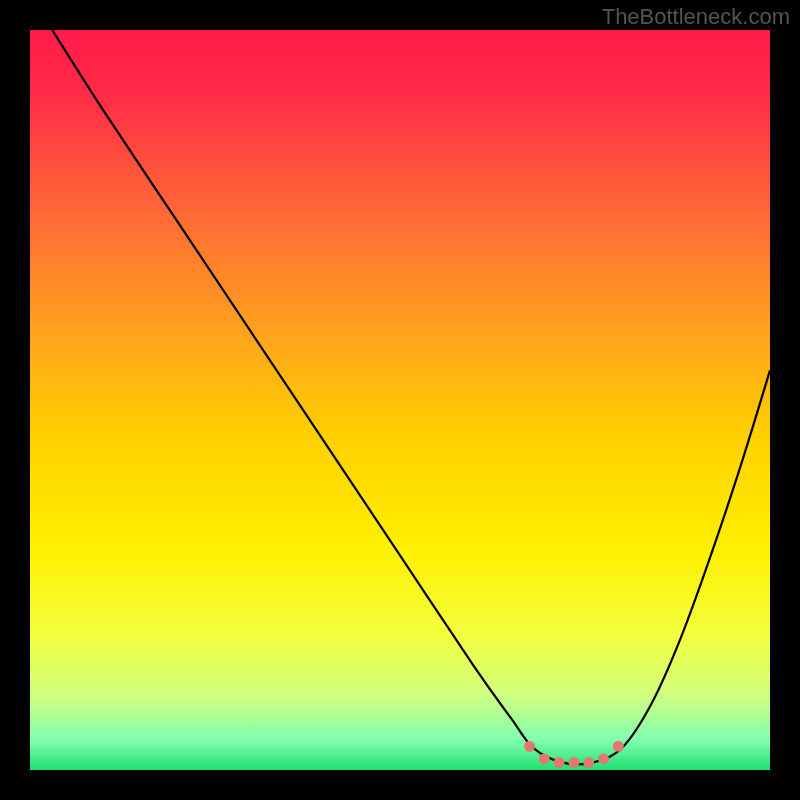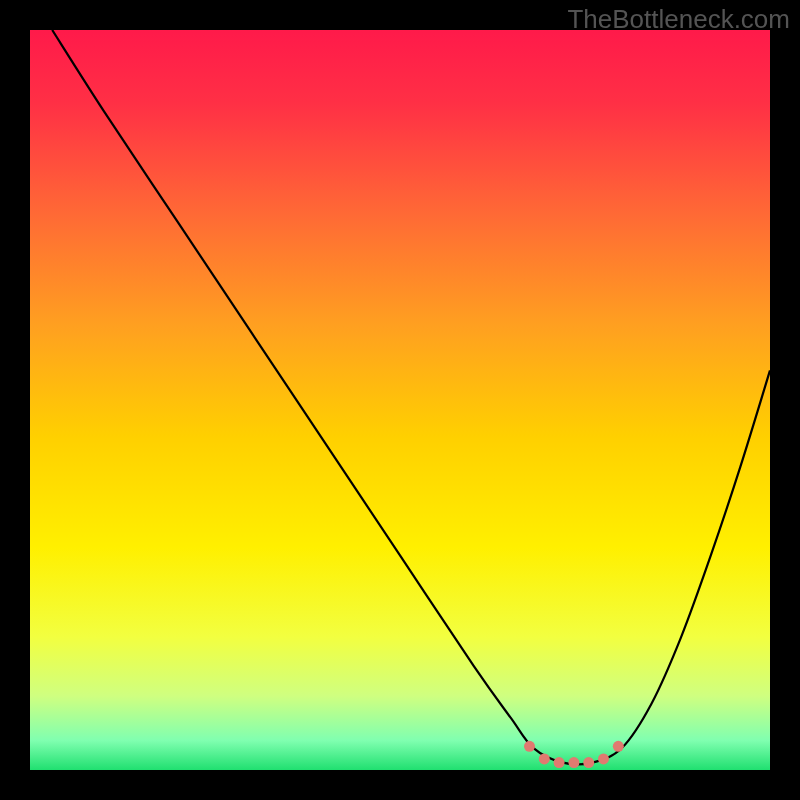--- a/index.html
+++ b/index.html
@@ -13,21 +13,21 @@
   }
   .container {
     position: relative;
     width: 800px;
     height: 800px;
   }
   .watermark {
     position: absolute;
     top: 4px;
     right: 10px;
-    font-size: 26px;
+    font-size: 22px;
     color: #545454;
     font-weight: 400;
     letter-spacing: 0px;
     z-index: 10;
   }
   svg.chart {
     position: absolute;
     top: 0;
     left: 0;
   }

